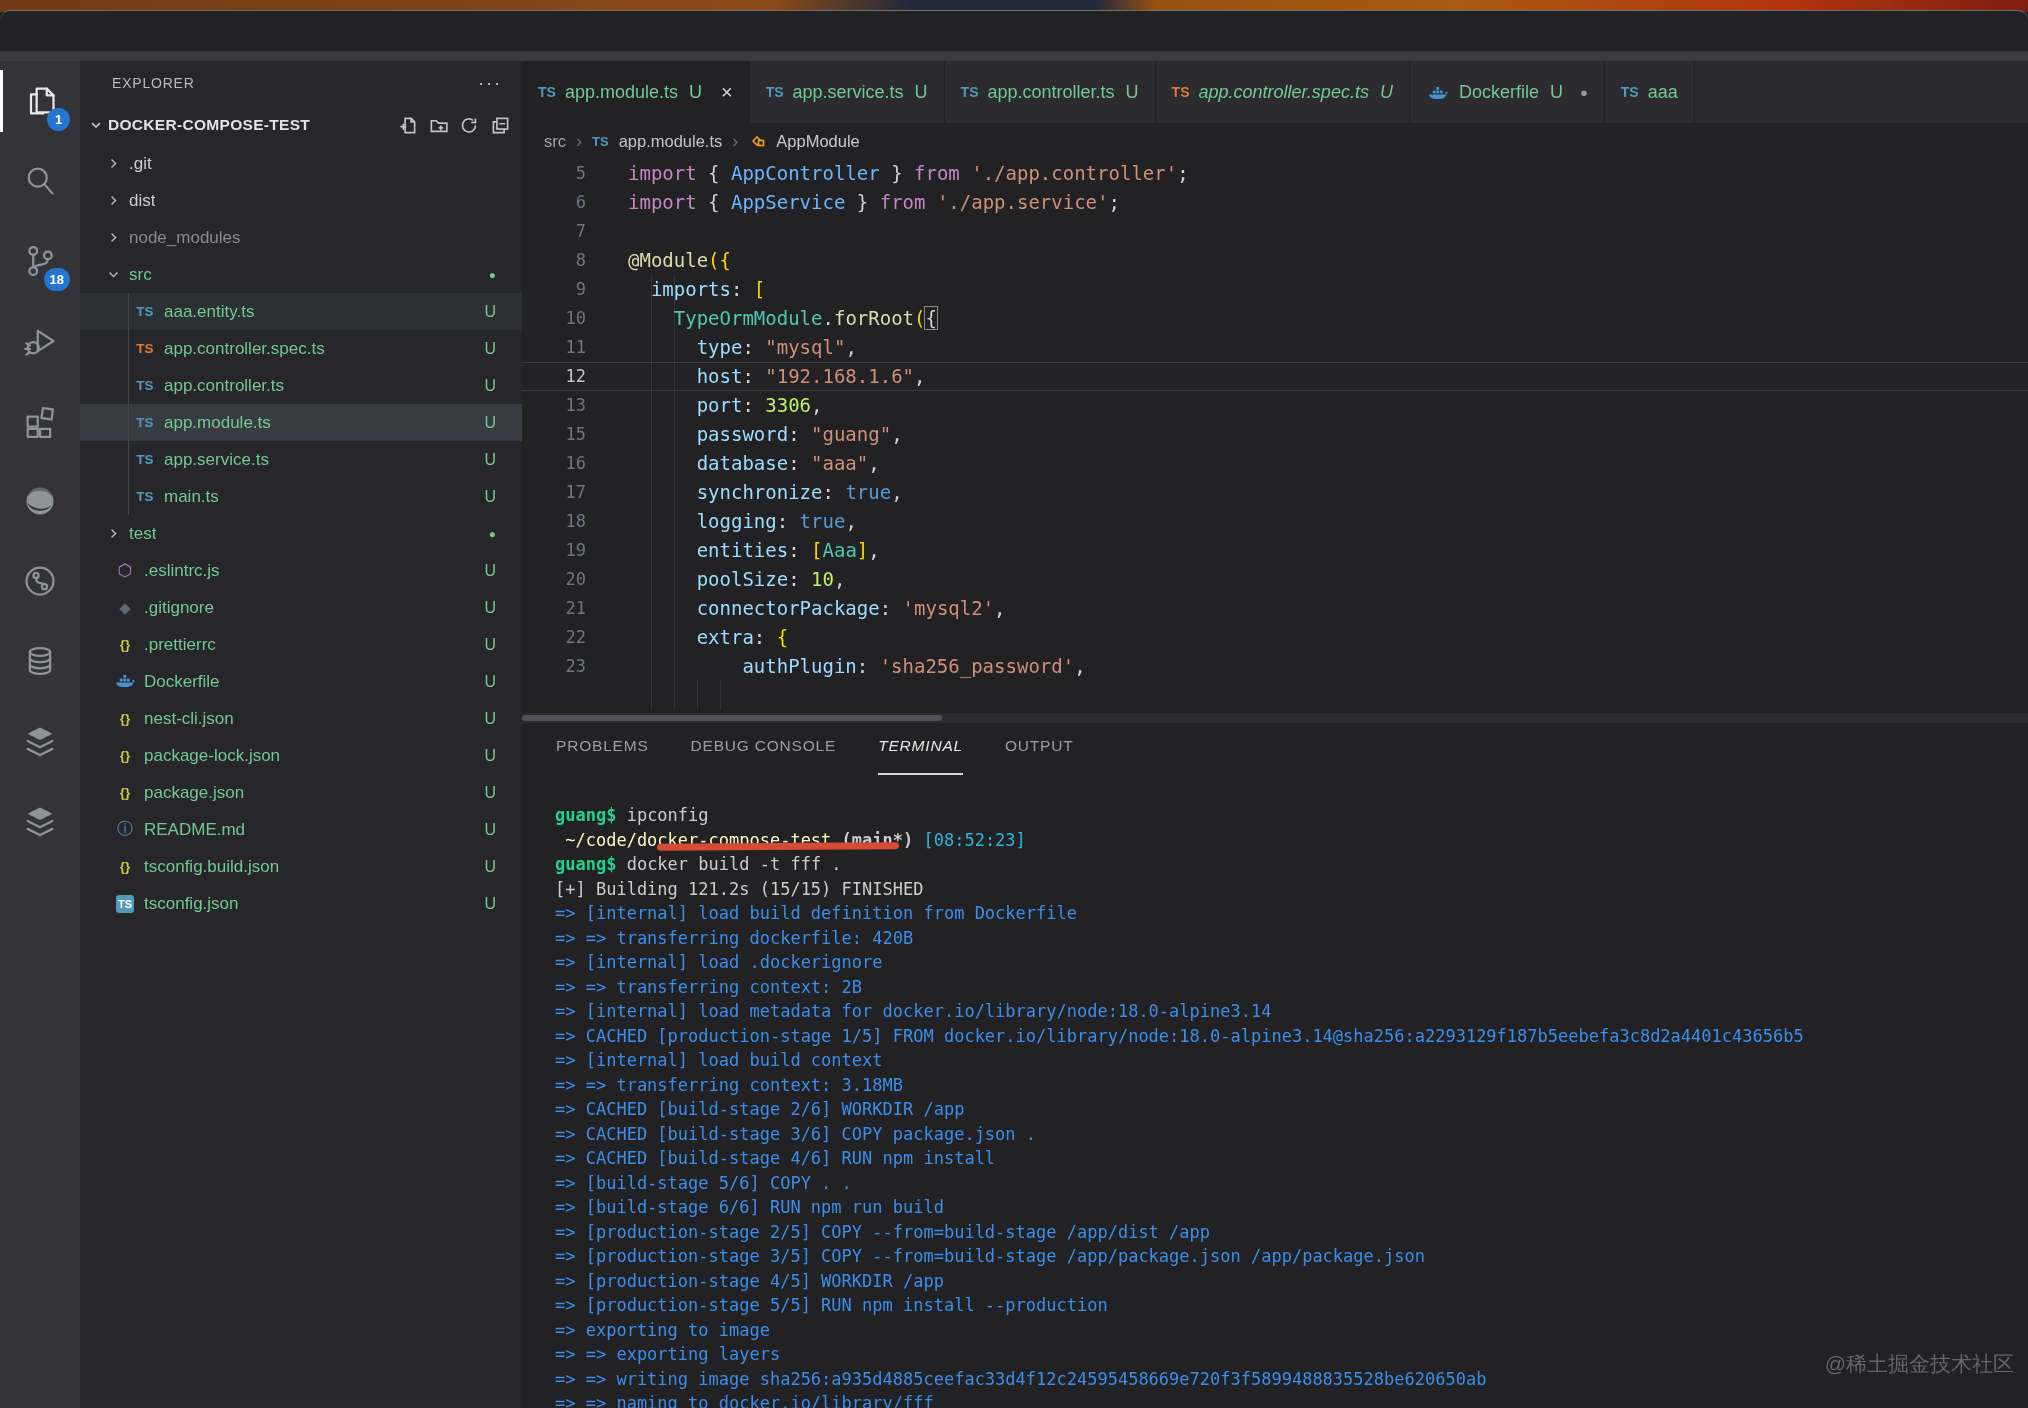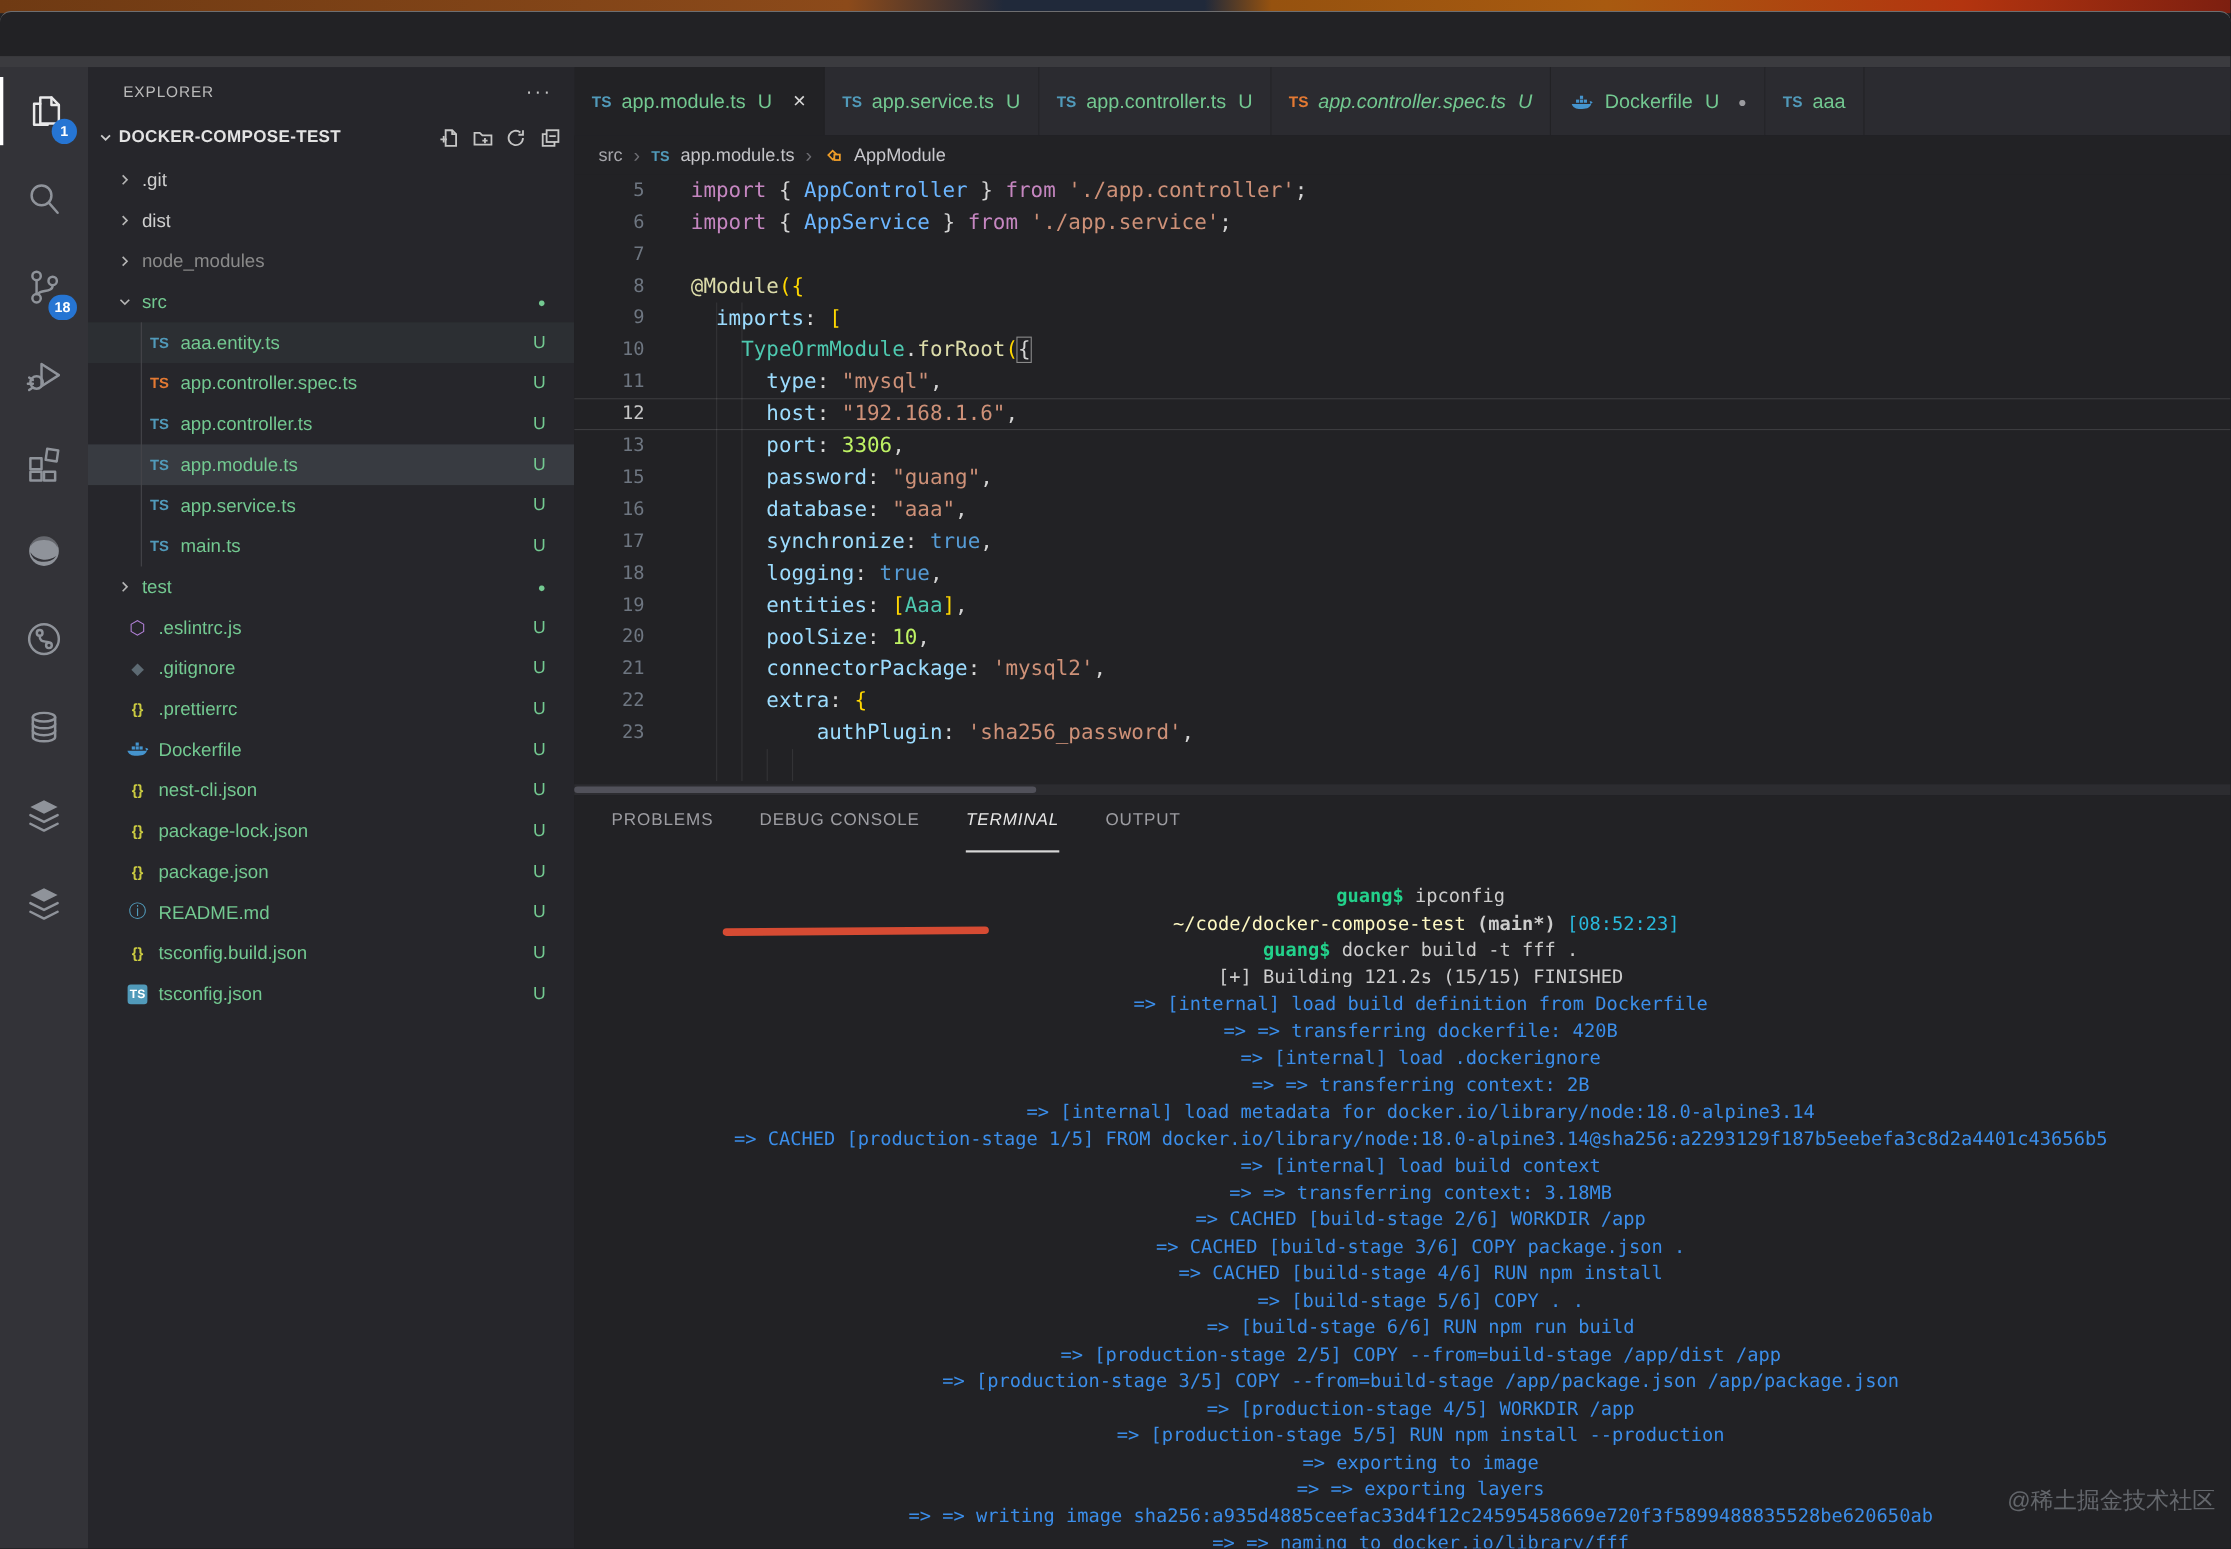--- a/index.html
+++ b/index.html
@@ -104,21 +104,21 @@
   .hscroll { height:10px; flex:none; background:#2c2c30; position:relative; }
   .hscroll .hthumb { position:absolute; left:0; top:2px; height:6px; width:420px; background:#51515a; border-radius:3px; }
 
   .panel { flex:1; min-height:0; position:relative; background:#222225; }
   .panel-tabs { display:flex; gap:42px; padding:14px 0 0 34px; height:52px; }
   .panel-tab { font-size:15.5px; letter-spacing:0.8px; color:#9d9da2; padding-bottom:10px;text-align:center; }
   .panel-tab.active { color:#e7e7e7; border-bottom:2px solid #d7d7d7;font-style:italic; }
 
   .terminal { position:absolute; left:0; right:0; top:80px; bottom:0; padding-left:33px; overflow:hidden;
               font-family:"DejaVu Sans Mono", monospace; font-size:17px; }
-  .t-row { height:24.5px; line-height:24.5px; white-space:pre; overflow:hidden;text-align:center; }
+  .t-row { height:24.5px; line-height:24.5px; white-space:pre; overflow:hidden; }
   .ts-g { color:#23d18b; font-weight:bold; }
   .ts-w { color:#cccccc; }
   .ts-wb { color:#cccccc; font-weight:bold; }
   .ts-c { color:#fef9c3; font-weight:normal; }
   .ts-cy { color:#29b8db; }
   .ts-b { color:#3b8eea; }
   .annotation-underline { position:absolute; left:135px; top:120px; width:242px; height:7px;
       background:#d64b33; border-radius:4px; transform:rotate(-0.4deg); z-index:3; }
 
   .watermark { position:absolute; right:14px; bottom:30px; color:#63666b; font-size:21px; z-index:5; }

